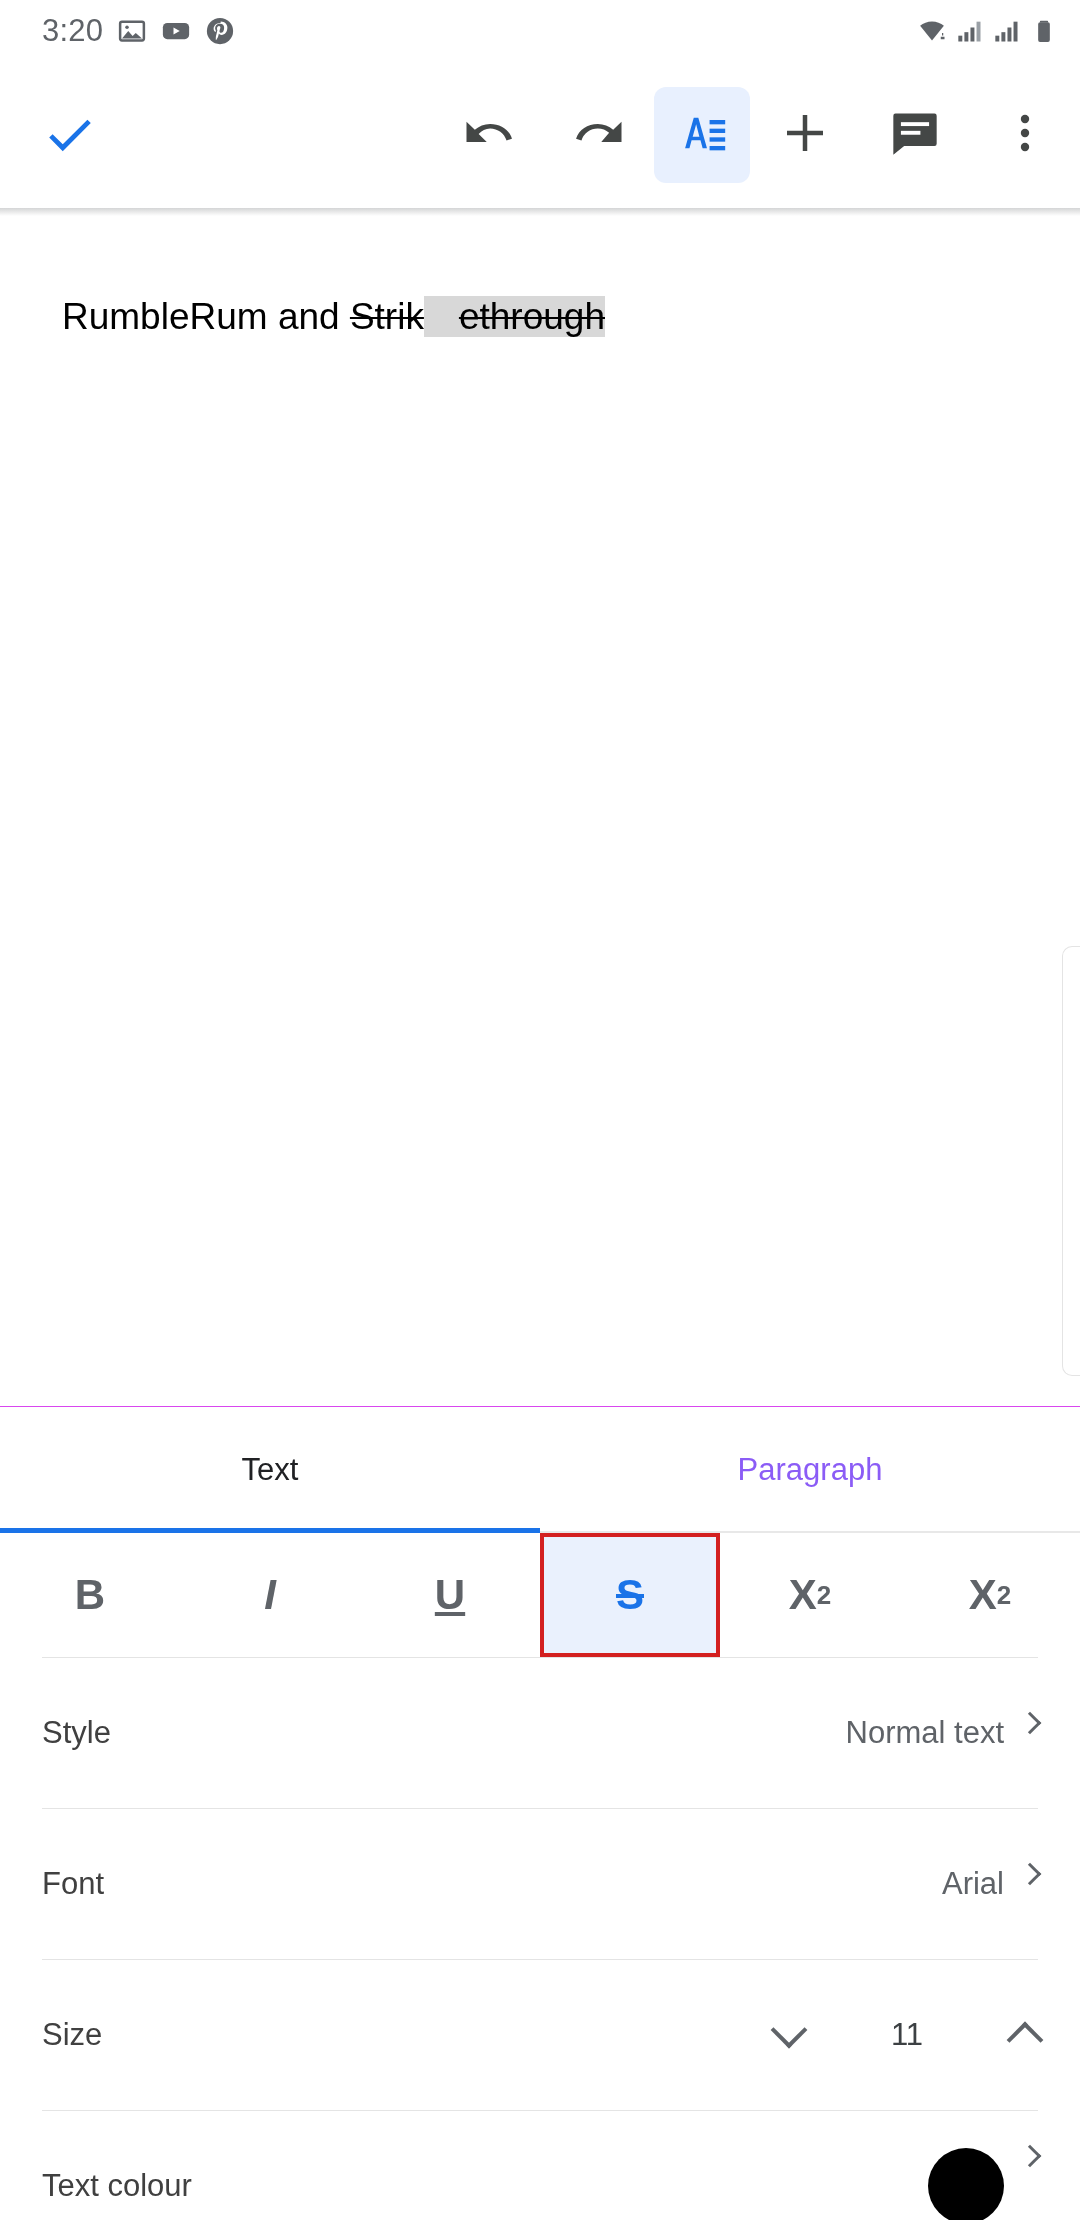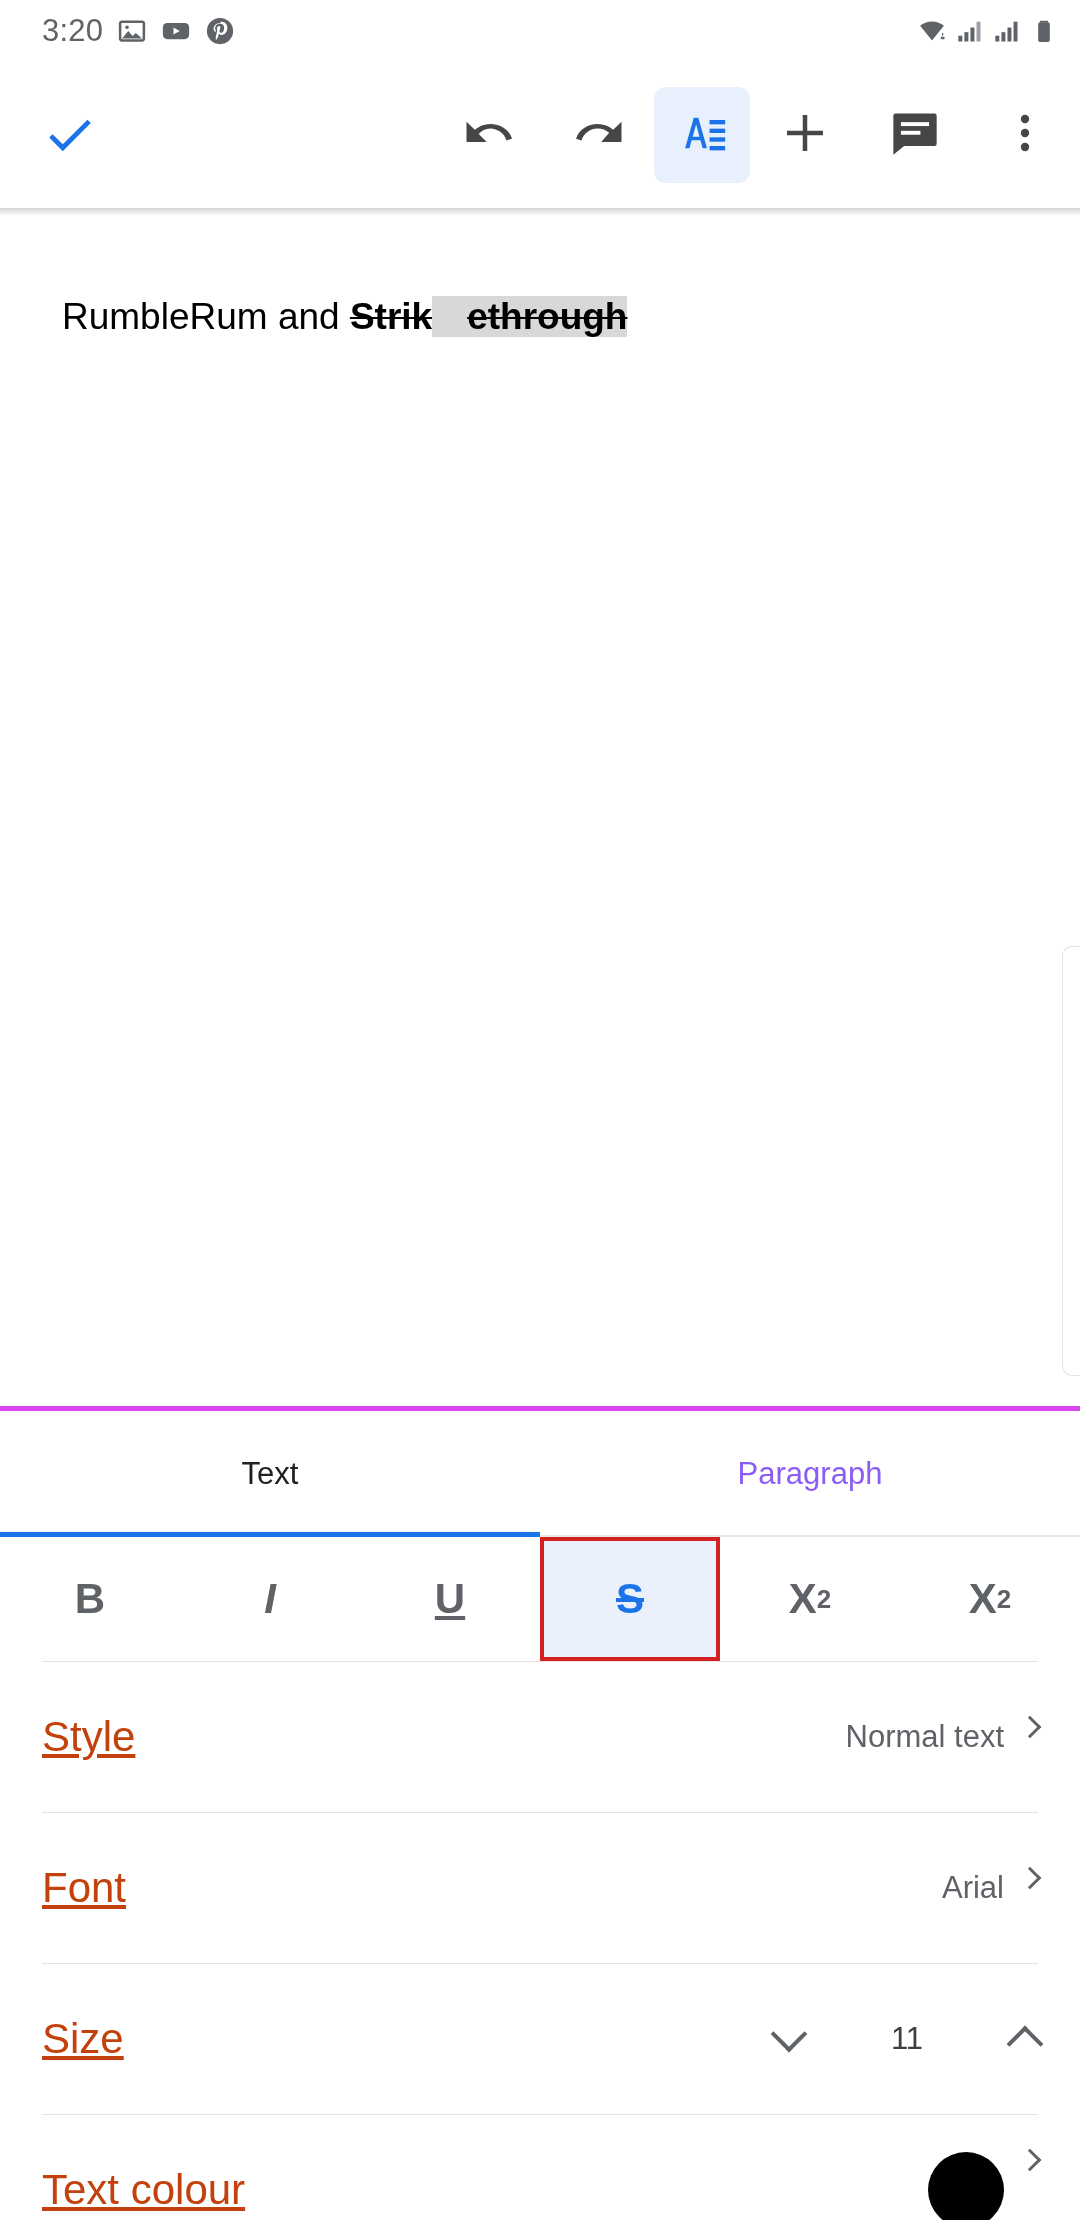--- a/index.html
+++ b/index.html
@@ -44,33 +44,33 @@
   
   .doc {
     position: absolute; top: 216px; left: 0; width: 1080px; height: 1190px;
     background: #fff;
   }
   .doc-text {
     position: absolute; top: 80px; left: 62px;
     font-size: 37px; color: #000; white-space: nowrap;
     font-family: "Liberation Sans", sans-serif;
   }
-  .strike { text-decoration: line-through; text-decoration-thickness: 2px; font-weight: bold; }
+  .strike { text-decoration: line-through; text-decoration-thickness: 2px; }
   .sel { background: #d8d8d8; padding-left: 35px; }
   .page-edge {
     position: absolute; right: 0; top: 730px; width: 18px; height: 430px;
     border: 1px solid #e4e4e4; border-right: none;
     border-top-left-radius: 10px; border-bottom-left-radius: 10px;
     background: #fff;
   }
 
   
   .panel {
     position: absolute; top: 1406px; left: 0; width: 1080px; height: 814px;
-    background: #fff; border-top: 5px solid #d946ef;
+    background: #fff; border-top: 1px solid #d946ef;
   }
   .tabs { display: flex; height: 126px; position: relative; }
   .tab {
     flex: 1; display: flex; align-items: center; justify-content: center;
     font-size: 31px; color: #8b5cf6; cursor: pointer;
   }
   .tab.active { color: #202124; }
   .tab-underline {
     position: absolute; bottom: 0; left: 0; width: 540px; height: 5px;
     background: #1a73e8;
@@ -96,21 +96,21 @@
   }
   .fmt-btn .sup { font-size: 26px; vertical-align: super; font-weight: bold; }
   .fmt-btn .sub { font-size: 26px; vertical-align: sub; font-weight: bold; }
 
   .rule { height: 1px; background: #e4e4e4; margin: 0 42px; }
 
   .list-row {
     height: 150px; display: flex; align-items: center;
     padding: 0 42px; cursor: pointer;
   }
-  .lr-label { font-size: 42px; color: #c2410c; text-decoration: underline; }
+  .lr-label { font-size: 31px; color: #404040; }
   .lr-right { margin-left: auto; display: flex; gap: 18px; }
   .lr-value { font-size: 31px; color: #5f6368; }
   .chev {
     width: 16px; height: 16px;
     border-right: 3px solid #5f6368; border-bottom: 3px solid #5f6368;
     transform: rotate(-45deg); display: inline-block;
   }
   .chev-dn {
     width: 26px; height: 26px;
     border-right: 4px solid #5f6368; border-bottom: 4px solid #5f6368;

